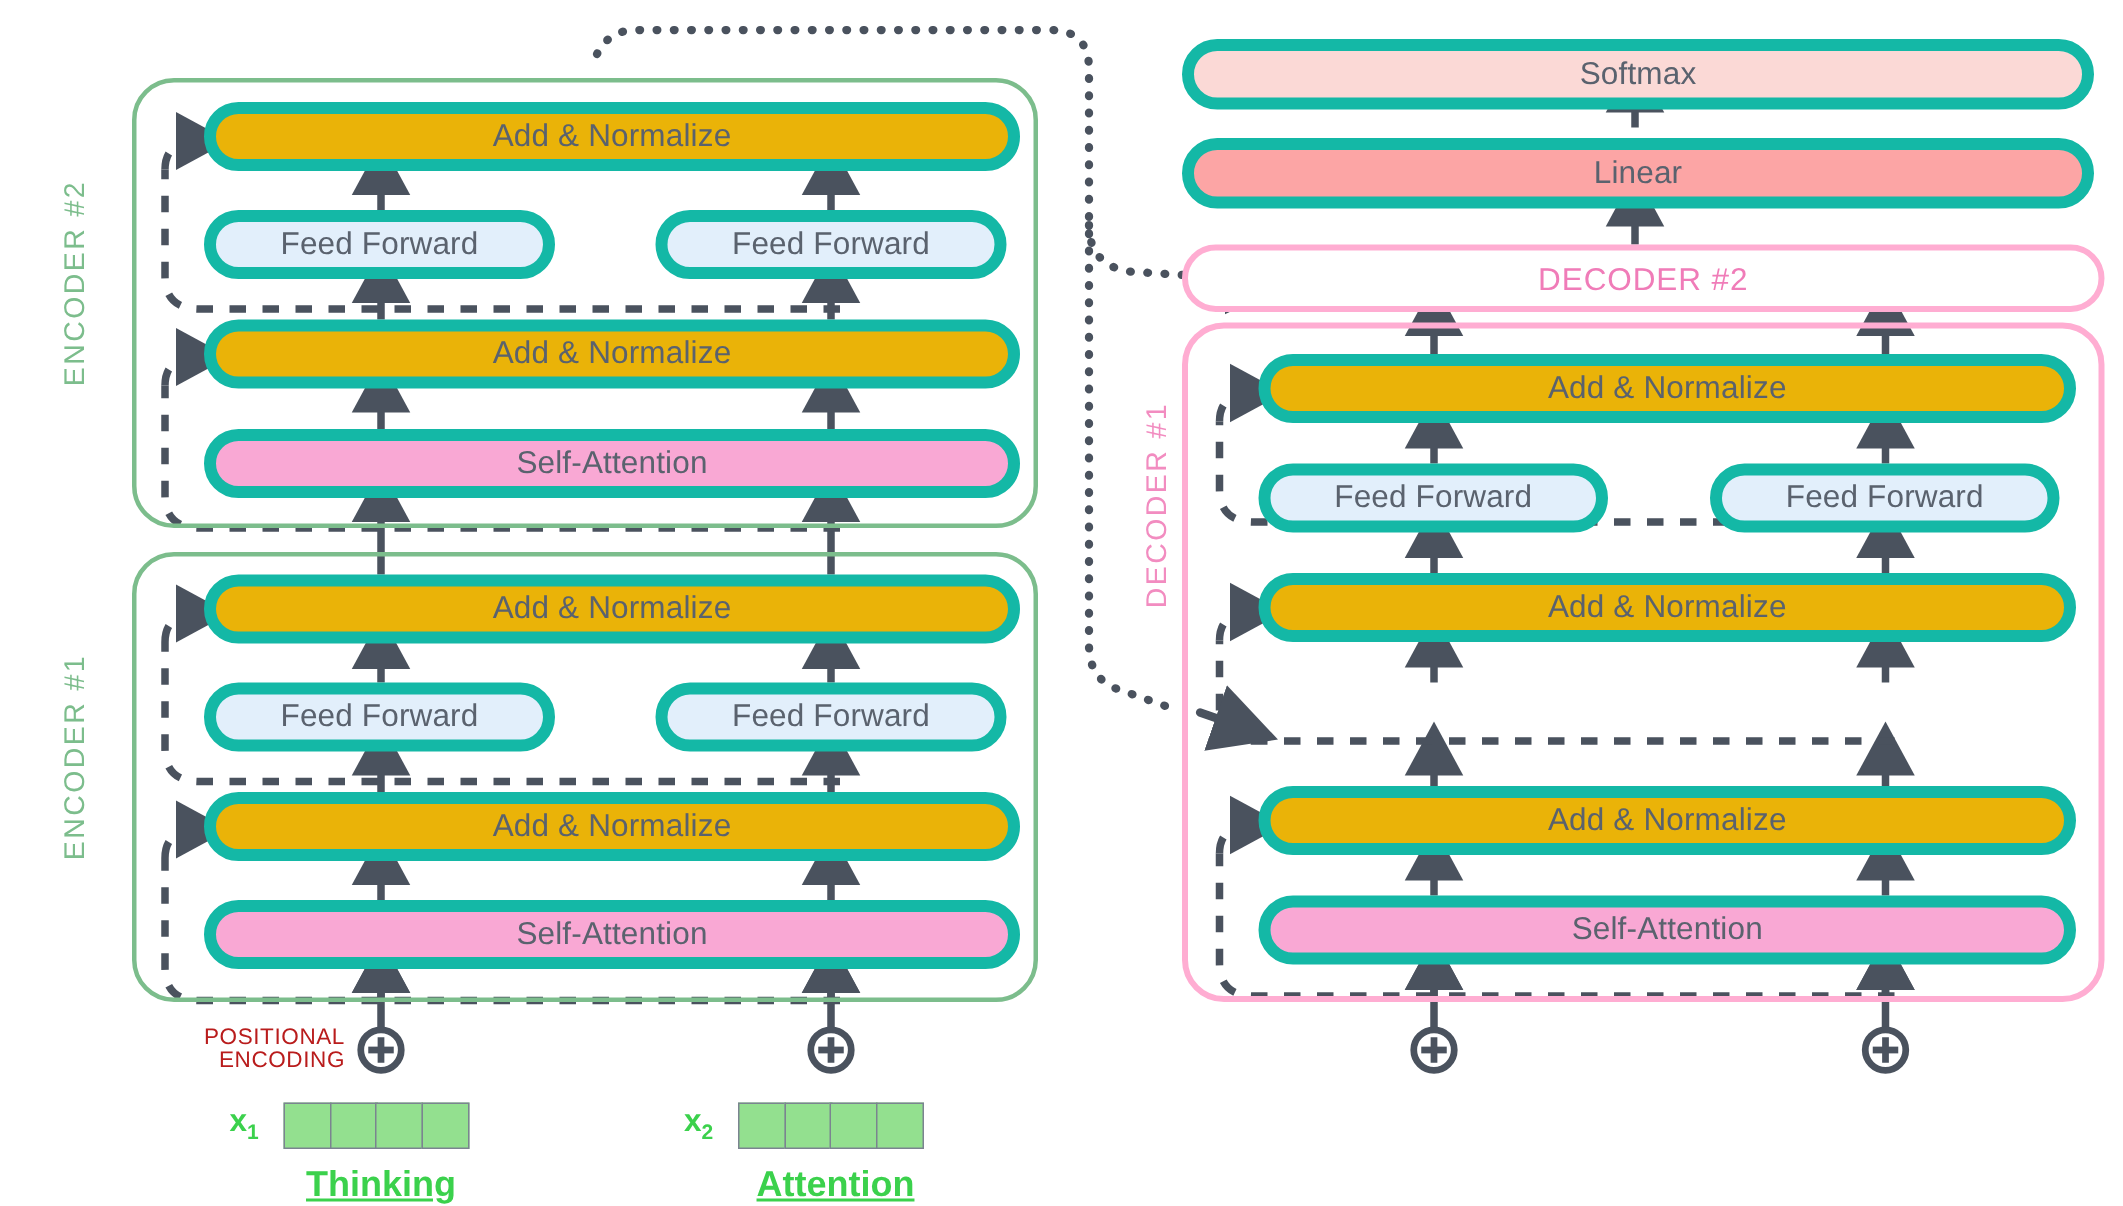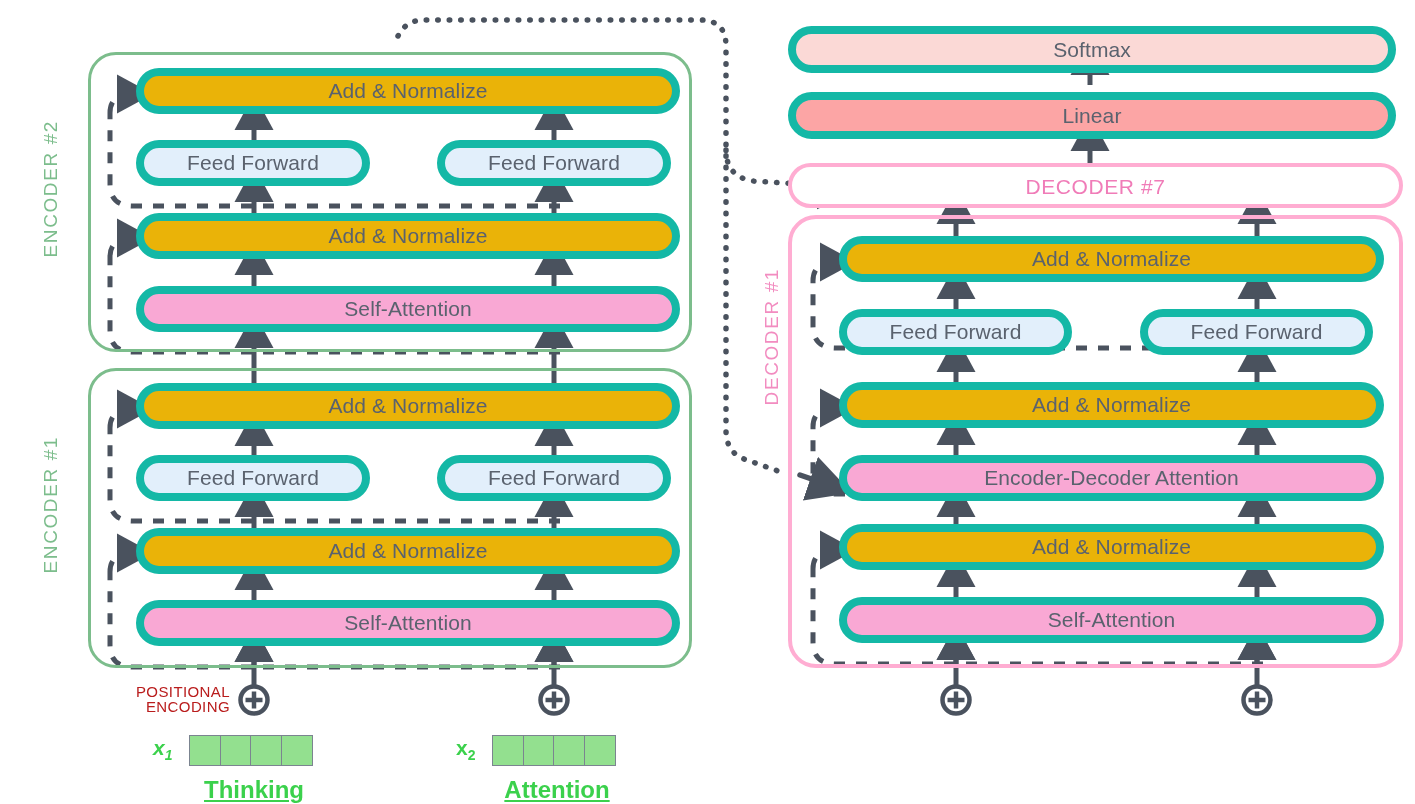--- a/index.html
+++ b/index.html
@@ -249,21 +249,21 @@
 
   <div class="blk green" style="left:136px;top:528px;width:544px;height:46px;">Add &amp; Normalize</div>
 
   <div class="blk orange" style="left:136px;top:600px;width:544px;height:46px;">Self-Attention</div>
 
   <div class="pe-caption" style="left:134px;top:684px;width:96px;">
     <span>POSITIONAL</span><br>
     <span>ENCODING</span>
   </div>
 
-  <div class="veclabel" style="left:153px;top:736px;font-style:italic;">x<sub>1</sub></div>
+  <div class="veclabel" style="left:153px;top:736px;">x<sub>1</sub></div>
   <div class="vec" style="left:189px;top:735px;">
     <div class="cell"></div>
     <div class="cell"></div>
     <div class="cell"></div>
     <div class="cell"></div>
   </div>
   <div class="word" style="left:189px;top:776px;width:130px;">Thinking</div>
 
   <div class="veclabel" style="left:456px;top:736px;">x<sub>2</sub></div>
   <div class="vec" style="left:492px;top:735px;">
@@ -272,31 +272,30 @@
     <div class="cell"></div>
     <div class="cell"></div>
   </div>
   <div class="word" style="left:487px;top:776px;width:140px;">Attention</div>
 
   <div class="blk pink" style="left:788px;top:26px;width:608px;height:47px;">Softmax</div>
 
   <div class="blk purple" style="left:788px;top:92px;width:608px;height:47px;">Linear</div>
 
   <div class="group declabelbox" style="left:788px;top:163px;width:615px;height:45px;"></div>
-  <div class="declabeltext" style="left:788px;top:175px;width:615px;text-align:center;">DECODER #7</div>
+  <div class="declabeltext" style="left:788px;top:175px;width:615px;text-align:center;">DECODER #2</div>
 
   <div class="group dec" style="left:788px;top:215px;width:615px;height:453px;"></div>
   <div class="vlabel dec" style="left:761px;top:268px;">DECODER #1</div>
 
   <div class="blk green" style="left:839px;top:236px;width:545px;height:46px;">Add &amp; Normalize</div>
 
   <div class="blk blue" style="left:839px;top:309px;width:233px;height:46px;">Feed Forward</div>
   <div class="blk blue" style="left:1140px;top:309px;width:233px;height:46px;">Feed Forward</div>
 
   <div class="blk green" style="left:839px;top:382px;width:545px;height:46px;">Add &amp; Normalize</div>
 
-  <div class="blk orange" style="left:839px;top:455px;width:545px;height:46px;">Encoder-Decoder Attention</div>
 
   <div class="blk green" style="left:839px;top:524px;width:545px;height:46px;">Add &amp; Normalize</div>
 
   <div class="blk orange" style="left:839px;top:597px;width:545px;height:46px;">Self-Attention</div>
 
 </div>
 
 </body></html>

